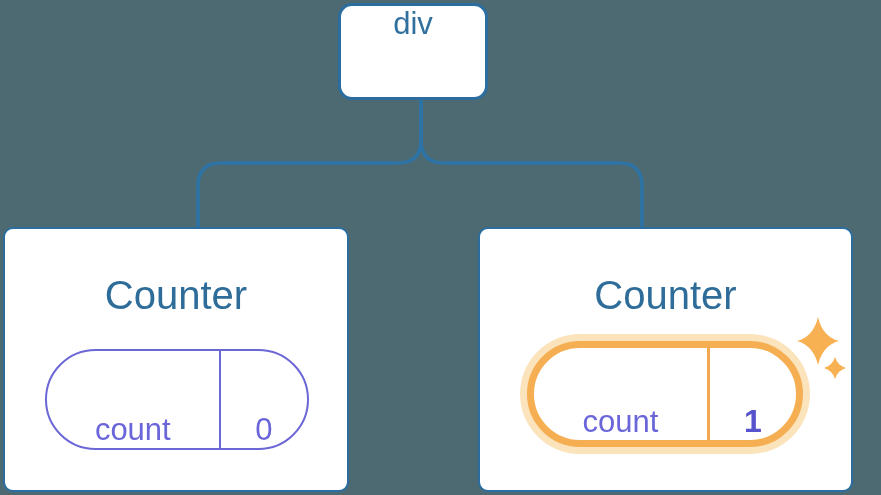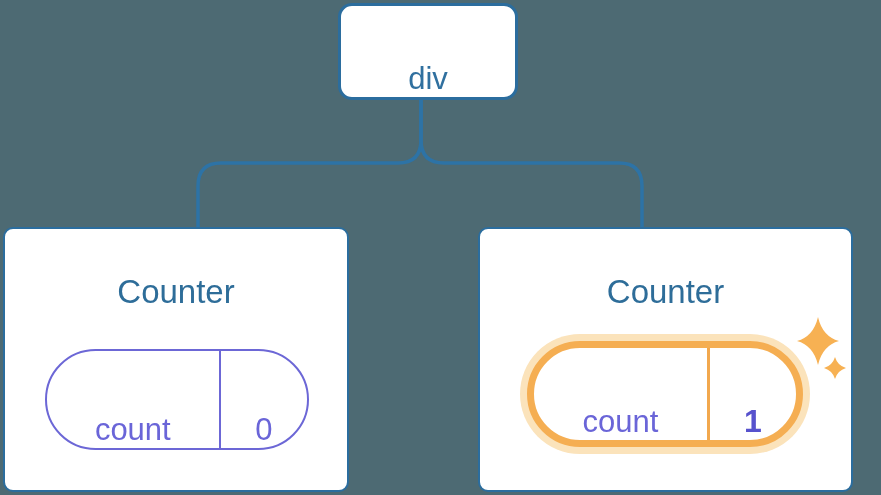--- a/index.html
+++ b/index.html
@@ -14,28 +14,28 @@
     height: 495px;
     background: #4d6a73;
     overflow: hidden;
   }
 
   
   .root-node {
     position: absolute;
     left: 338px;
     top: 3px;
-    width: 180px;
+    width: 150px;
     height: 97px;
     background: #ffffff;
     border: 3px solid #2b6d9e;
     border-radius: 14px;
     box-sizing: border-box;
     display: flex;
-    align-items: flex-end;
+    align-items: flex-start;
     justify-content: center;
   }
   .root-node .label {
     color: #30709f;
     font-size: 31px;
     font-weight: 500;
   }
 
   
   .connector {
@@ -56,21 +56,21 @@
     border: 2px solid #2b6d9e;
     border-radius: 10px;
     box-sizing: border-box;
   }
   .card.left  { left: 3px;   width: 346px; }
   .card.right { left: 478px; width: 375px; }
   .card-title {
     display: block;
     text-align: center;
     margin-top: 44px;
-    font-size: 33px;
+    font-size: 40px;
     font-weight: 500;
     color: #2e6d99;
   }
 
   
   .pill {
     position: absolute;
     display: flex;
     align-items: stretch;
     box-sizing: border-box;

